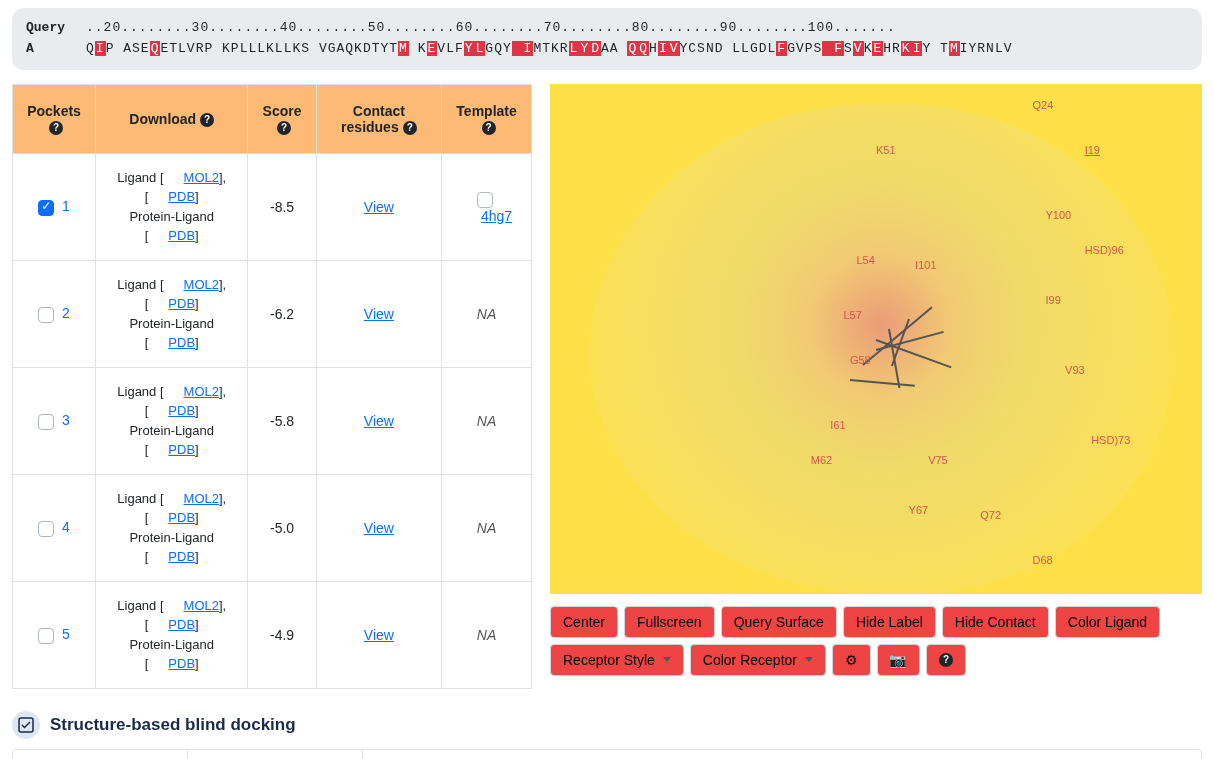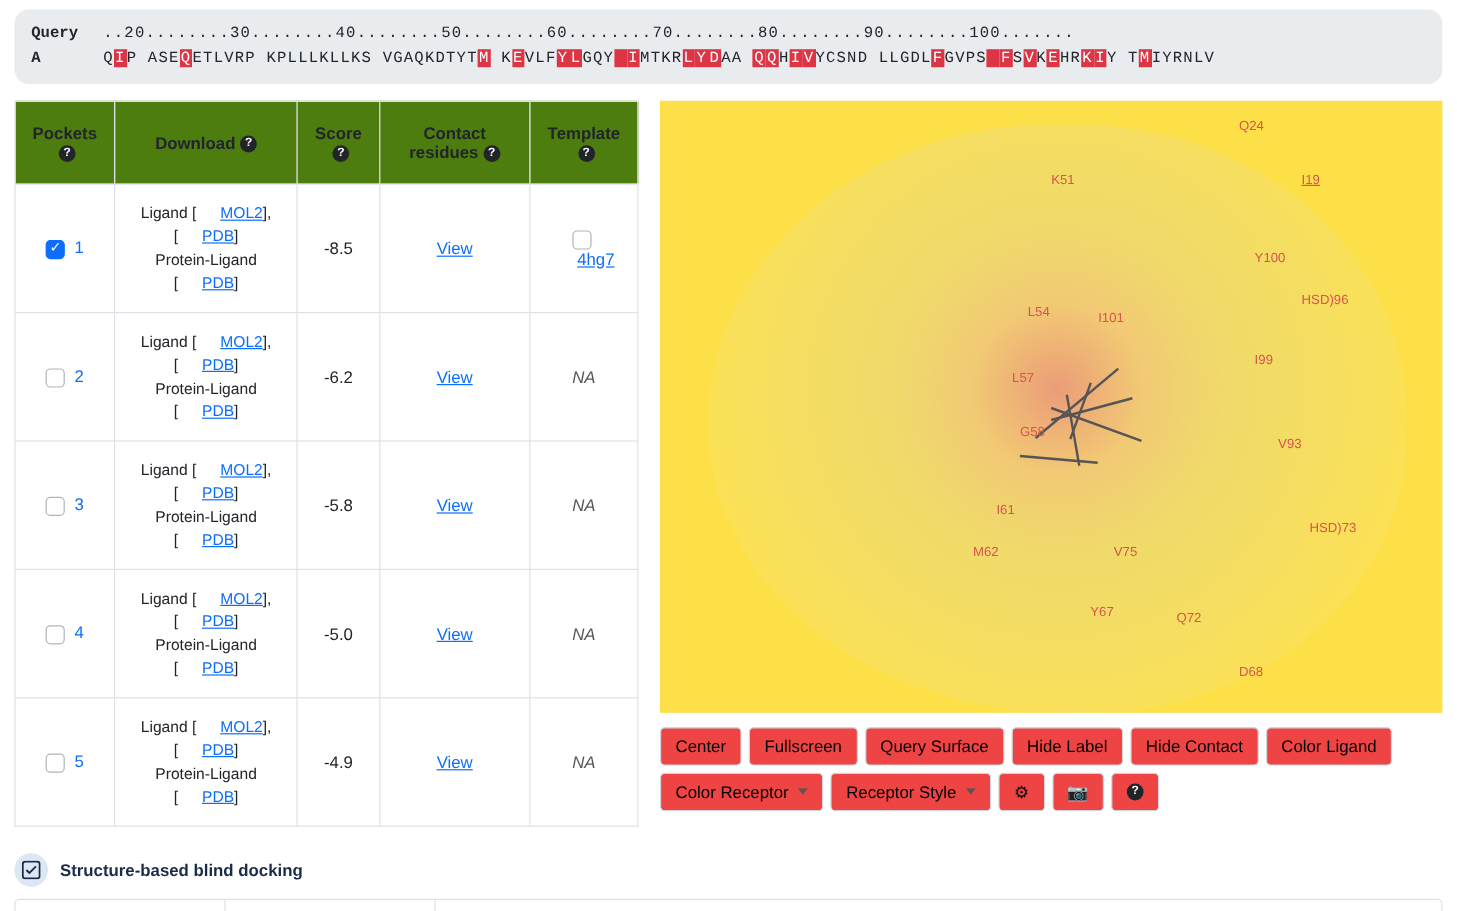--- a/index.html
+++ b/index.html
@@ -6,21 +6,21 @@
   body { font-family: -apple-system, BlinkMacSystemFont, "Segoe UI", Arial, sans-serif; background: #fff; color: #212529; font-size: 14px; }
   .seq-panel { background: #e9ecef; border-radius: 12px; padding: 10px 14px; margin: 8px 12px 14px; font-family: "Courier New", monospace; font-size: 13px; white-space: nowrap; overflow: hidden; }
   .seq-row { display: flex; line-height: 1.6; }
   .seq-label { font-weight: bold; min-width: 60px; }
   .seq-body { letter-spacing: 1px; }
   .hl { background: #dc3545; color: #fff; padding: 0 1px; }
   .main-split { display: flex; gap: 18px; padding: 0 12px; }
   .left { flex: 0 0 520px; }
   .right { flex: 1; }
   table.pockets { width: 100%; border-collapse: collapse; border: 1px solid #dee2e6; }
-  table.pockets th { background: #4d7c0f; font-weight: 600; padding: 18px 8px; text-align: center; border: 1px solid #dee2e6; font-size: 14px; margin-top: 44px; }
+  table.pockets th { background: #fdba74; font-weight: 600; padding: 18px 8px; text-align: center; border: 1px solid #dee2e6; font-size: 14px; margin-top: 44px; }
   table.pockets td { padding: 14px 8px; text-align: center; border: 1px solid #dee2e6; vertical-align: middle; }
   .dl-cell { font-size: 13px; line-height: 1.5; }
   .lnk { color: #0d6efd; text-decoration: underline; cursor: pointer; padding-left: 20px; }
   .view-lnk { color: #0d6efd; text-decoration: underline; cursor: pointer; }
   .na { font-style: italic; color: #555; }
   .help { display: inline-block; width: 14px; height: 14px; background: #212529; color: #fff; border-radius: 50%; font-size: 10px; line-height: 14px; text-align: center; font-weight: bold; margin-left: 4px; vertical-align: middle; }
   .chk { width: 16px; height: 16px; border: 1px solid #adb5bd; border-radius: 4px; display: inline-block; vertical-align: middle; margin-right: 4px; position: relative; background:#fff;}
   .chk.checked { background: #0d6efd; border-color: #0d6efd; }
   .chk.checked::after { content: "✓"; color: #fff; position: absolute; left: 2px; top: -2px; font-size: 12px; }
   .pocket-id { color: #0d6efd; font-weight: 500; }
@@ -28,21 +28,21 @@
   .surface { position: absolute; inset: 20px 30px 0 40px; background:
     radial-gradient(circle at 50% 45%, rgba(220,100,160,0.55) 0%, rgba(220,160,200,0.35) 18%, rgba(200,200,210,0.25) 35%, rgba(210,210,220,0.18) 55%, rgba(240,240,245,0.08) 75%, transparent 90%);
     border-radius: 50% 48% 46% 52% / 52% 50% 48% 50%;
   }
   .reslabel { position: absolute; font-size: 11px; color: #d9534f; z-index: 3; font-weight: 500; }
   .btn-row { display: flex; flex-wrap: wrap; gap: 6px; margin-top: 12px; }
   .btn { background: #ef4444; border: 1px solid #ced4da; border-radius: 4px; padding: 7px 12px; font-size: 14px; cursor: pointer; display: inline-flex; align-items: center; gap: 4px; }
   .caret-down { display: inline-block; width: 0; height: 0; border-left: 4px solid transparent; border-right: 4px solid transparent; border-top: 5px solid #555; margin-left: 4px; }
   .section-hdr { display: flex; align-items: center; gap: 10px; margin: 22px 12px 10px; }
   .icon-circle { width: 28px; height: 28px; background: #dde7f3; border-radius: 50%; display: flex; align-items: center; justify-content: center; }
-  .section-title { font-size: 14px; font-weight: 700; color: #1a2b4a; }
+  .section-title { font-size: 17px; font-weight: 700; color: #1a2b4a; }
   .info-row { display: flex; gap: 0; border: 1px solid #dee2e6; border-radius: 4px; margin: 0 12px; overflow: hidden; }
   .info-cell { padding: 12px 18px; border-right: 1px solid #dee2e6; min-width: 175px; }
   .info-cell:last-child { border-right: none; flex: 1; }
   .stick { position:absolute; background:#555; transform-origin:left center; height:2px; z-index:2;}
 </style>
 </head>
 <body>
 
 <div class="seq-panel">
   <div class="seq-row">
@@ -139,25 +139,25 @@
         </div>
     </div>
     <div class="btn-row">
       <button class="btn">Center</button>
       <button class="btn">Fullscreen</button>
       <button class="btn">Query Surface</button>
       <button class="btn">Hide Label</button>
       <button class="btn">Hide Contact</button>
       <button class="btn">Color Ligand</button>
       <button class="btn">
-          <span>Color Receptor</span>
+          <span>Receptor Style</span>
           <span class="caret-down"></span>
         </button>
       <button class="btn">
-          <span>Receptor Style</span>
+          <span>Color Receptor</span>
           <span class="caret-down"></span>
         </button>
       <button class="btn">
           <span>⚙</span>
         </button>
       <button class="btn">
           <span>📷</span>
         </button>
       <button class="btn">
           <span class="help" style="margin:0">?</span>

